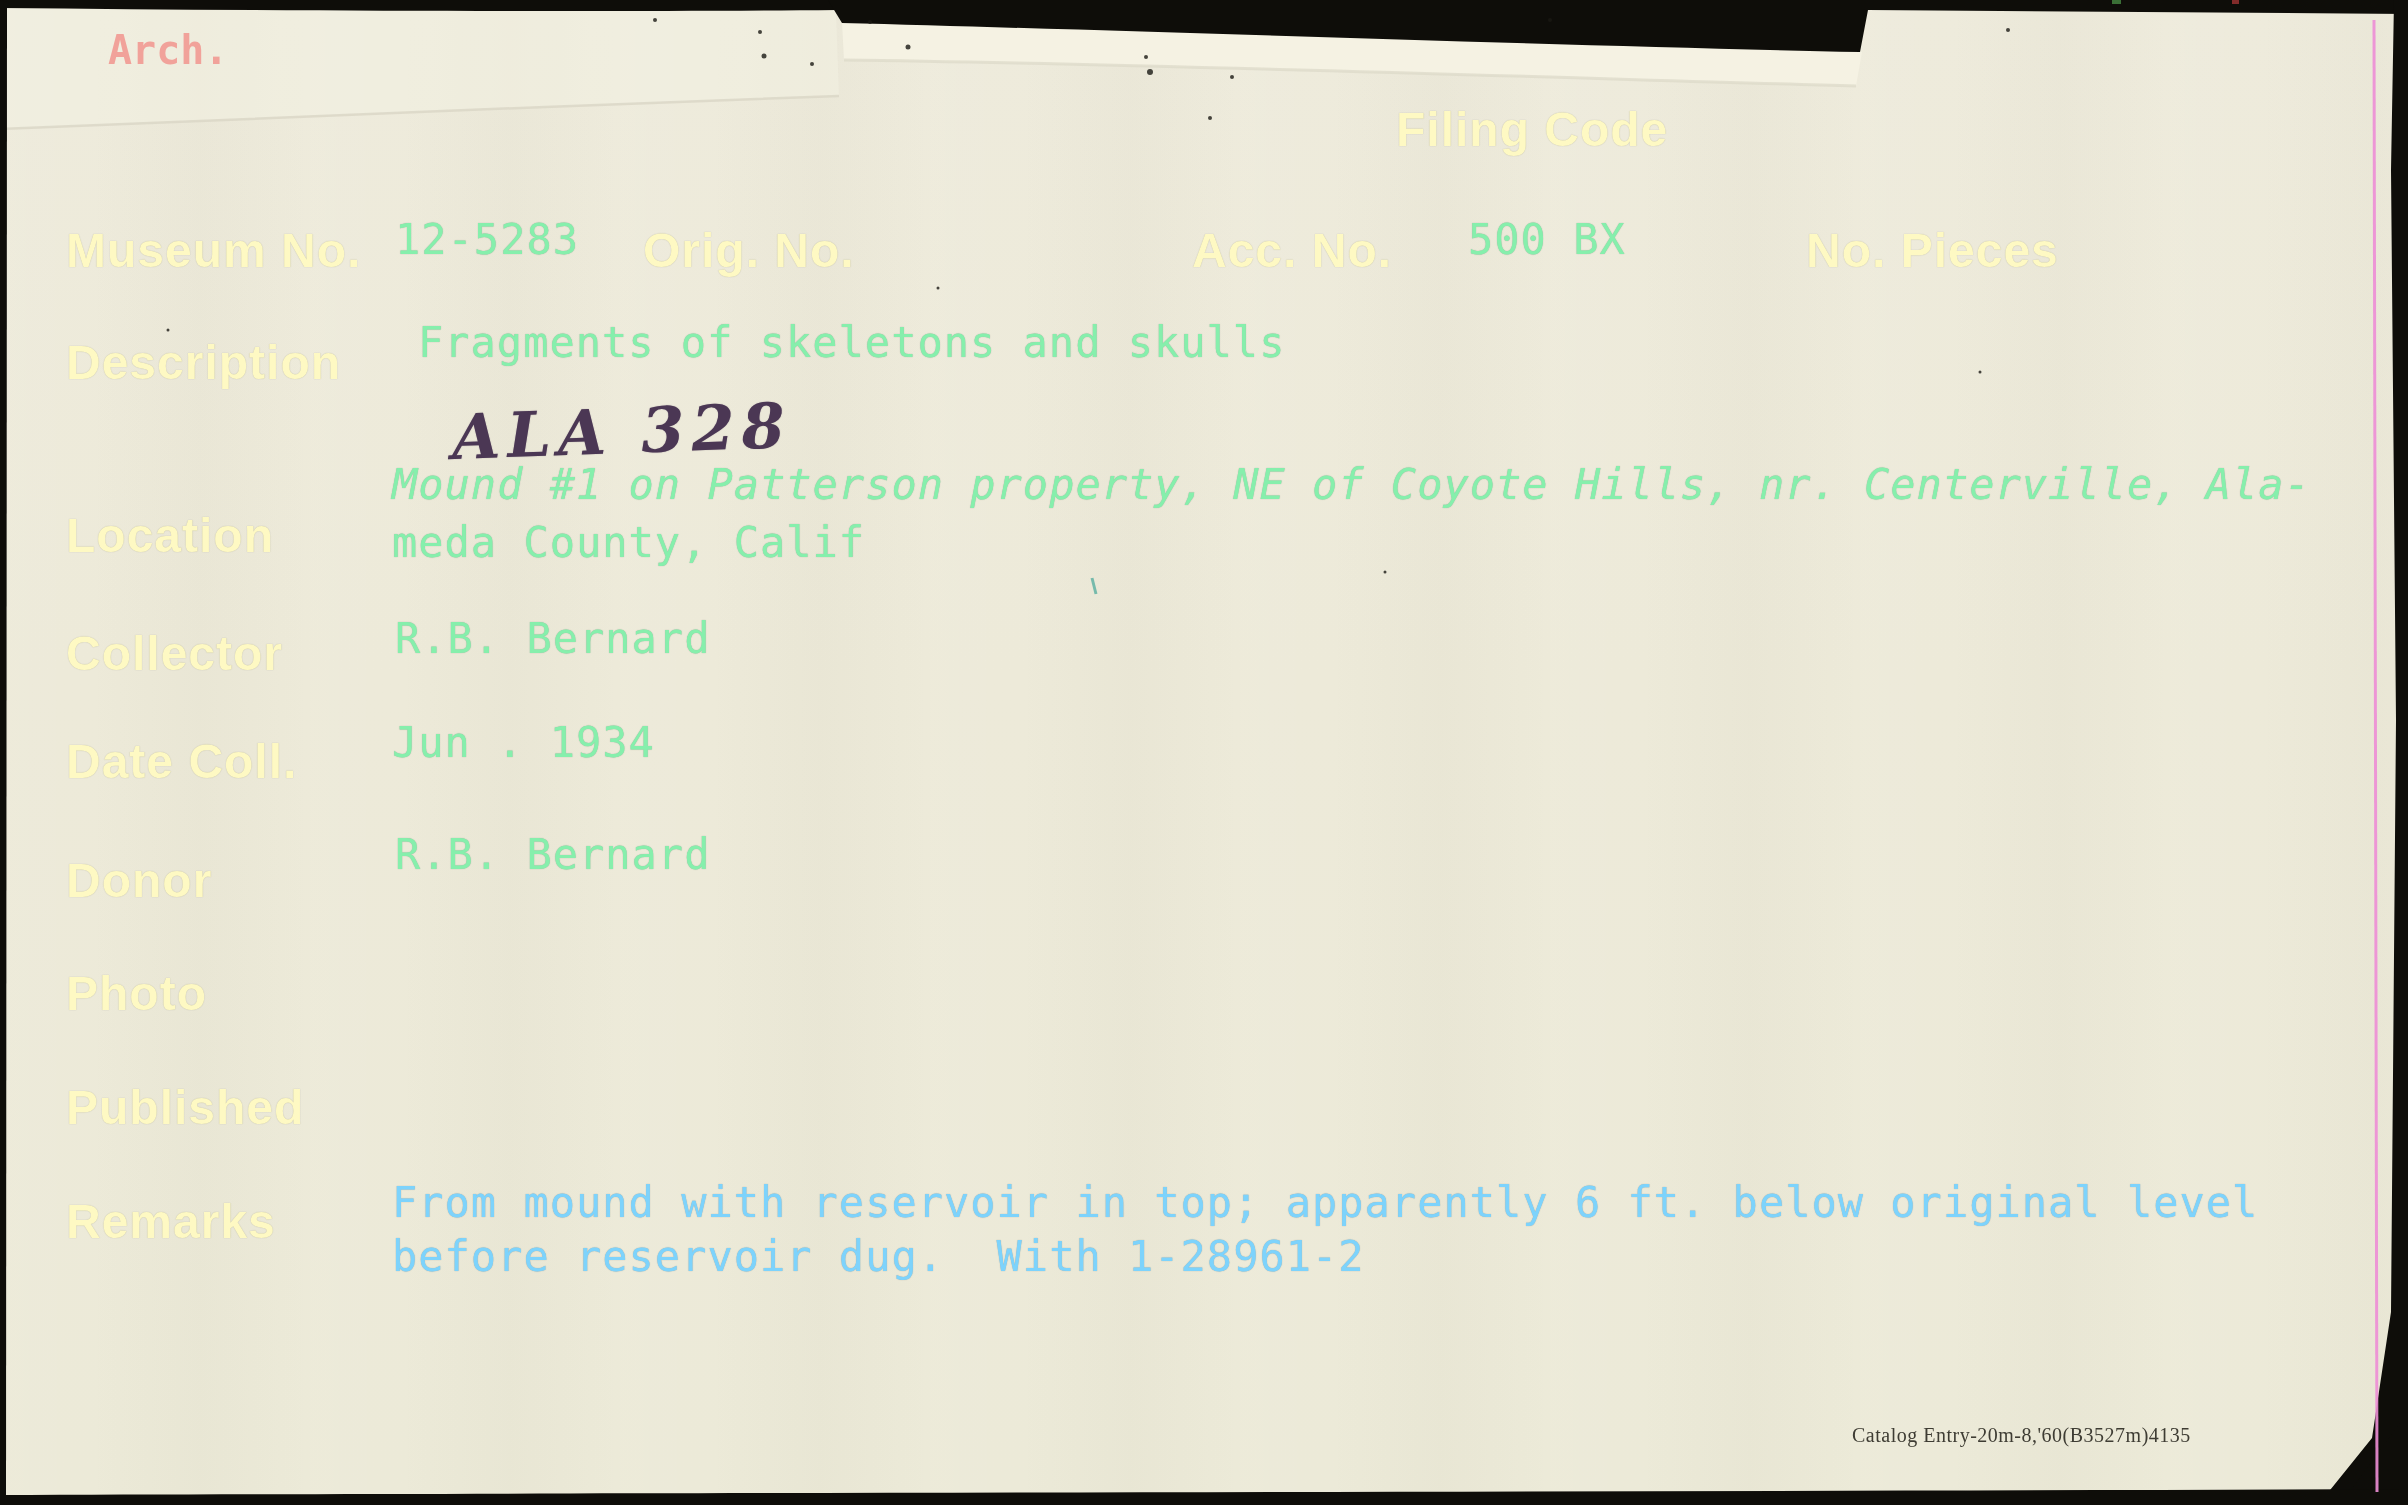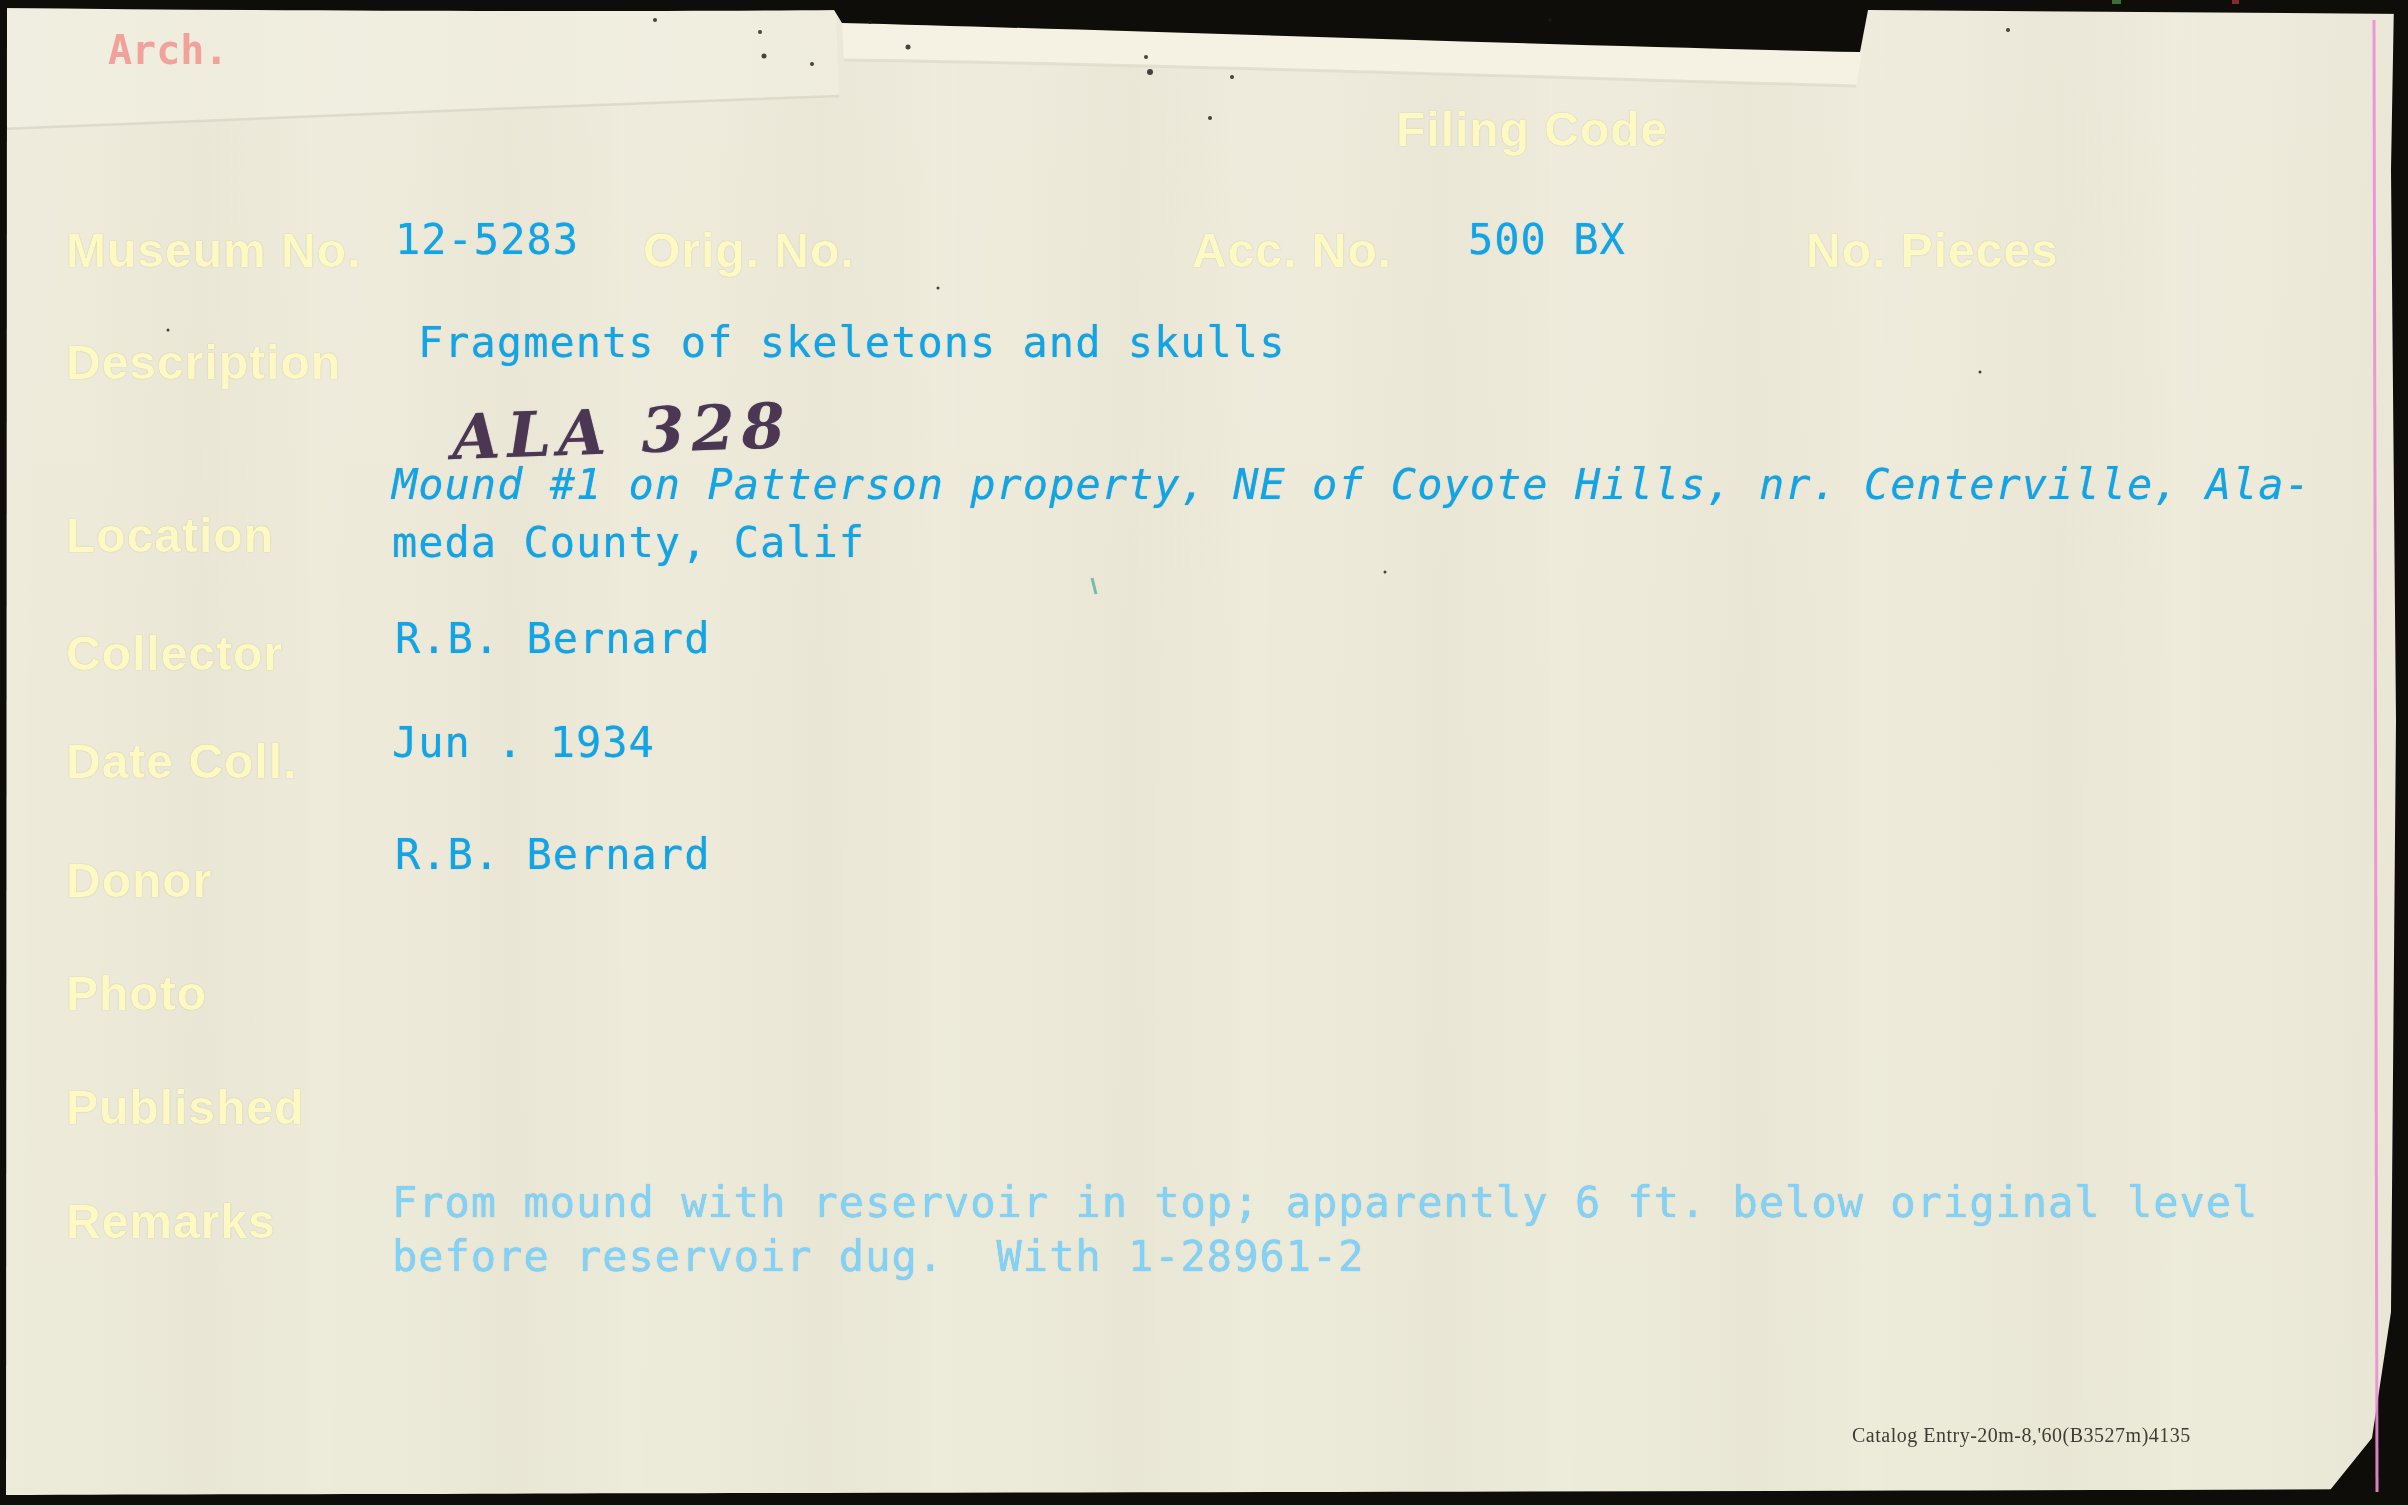--- a/index.html
+++ b/index.html
@@ -37,21 +37,21 @@
     font-weight: 700;
     font-size: 48px;
     letter-spacing: 1px;
     color: #fef9c3;
     text-shadow: 0 0 1px rgba(64,63,57,0.35);
   }
   .typed {
     font-family: "DejaVu Sans Mono", monospace;
     font-size: 42px;
     letter-spacing: 1px;
-    color: #0ea5e9;
+    color: #86efac;
     text-shadow: 0 0 1px rgba(83,81,75,0.45);
   }
   .typed.dark { color: #7dd3fc; }
   .stamp {
     font-family: "DejaVu Sans Mono", monospace;
     font-weight: 700;
     font-size: 40px;
     letter-spacing: 0px;
     color: #ef4444;
   }

